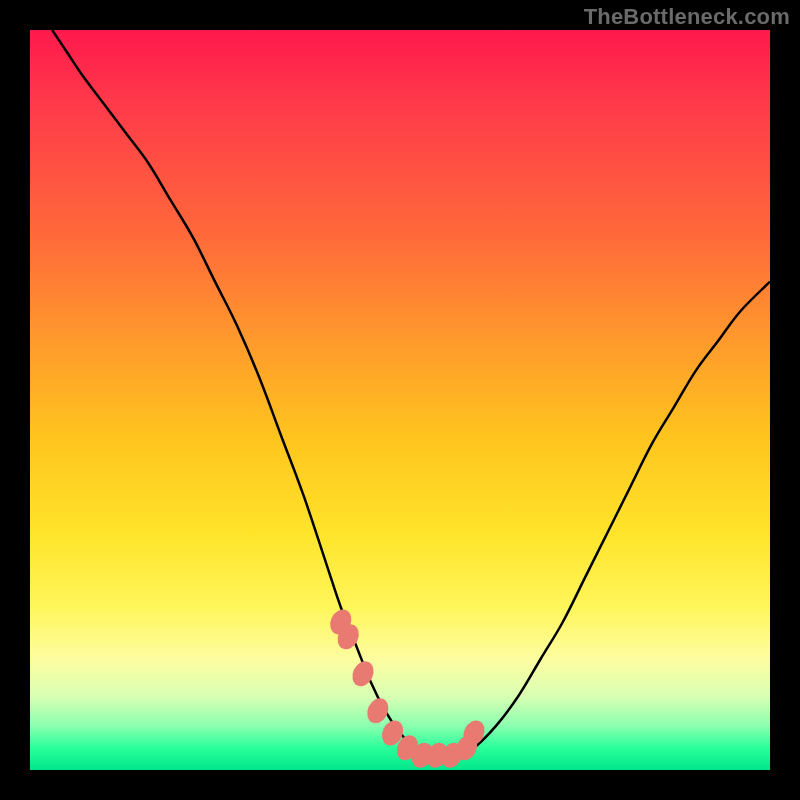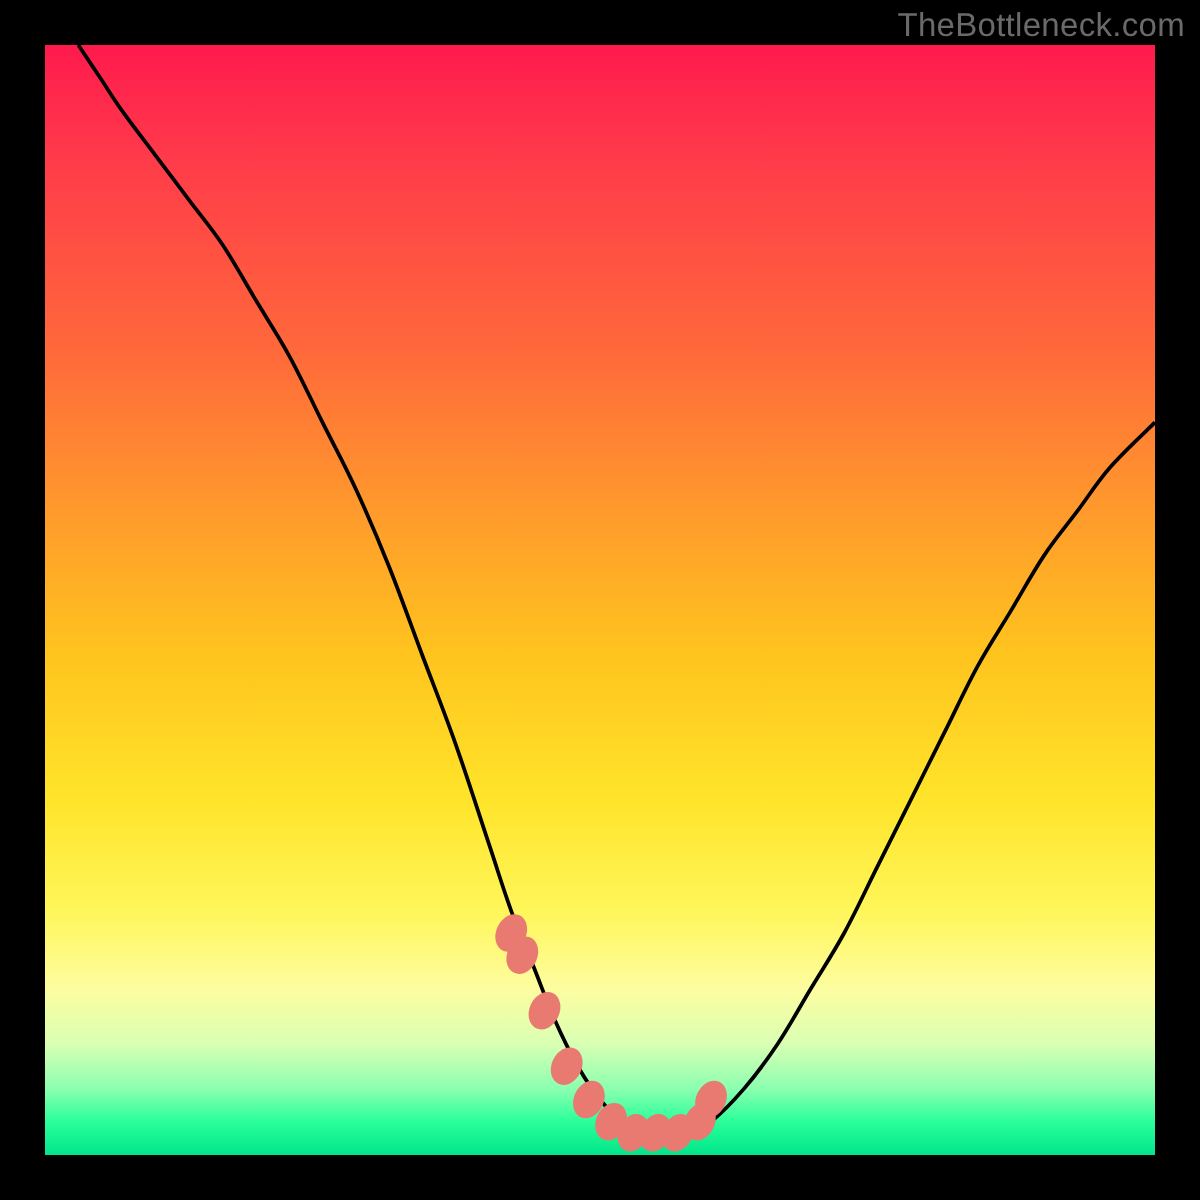--- a/index.html
+++ b/index.html
@@ -48,21 +48,21 @@
       #2aff9a 97%,
       #00e68a 100%
     );
   }
   .watermark {
     position: absolute;
     top: 4px;
     right: 10px;
     color: #6a6a6a;
     font-size: 22px;
-    font-weight: 400;
+    font-weight: 700;
     letter-spacing: 0.2px;
     z-index: 20;
     user-select: none;
   }
   svg.curve {
     position: absolute;
     left: 0;
     top: 0;
     width: 740px;
     height: 740px;

